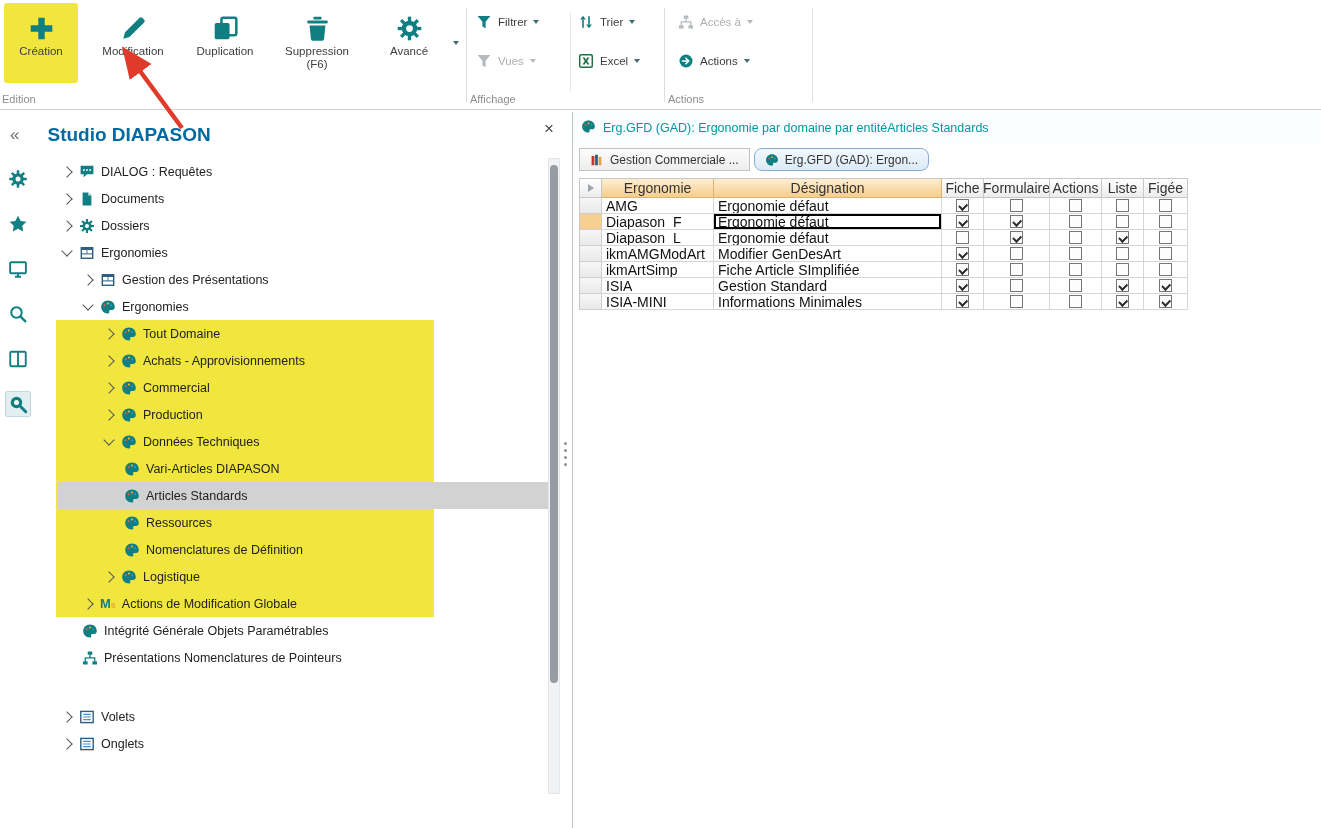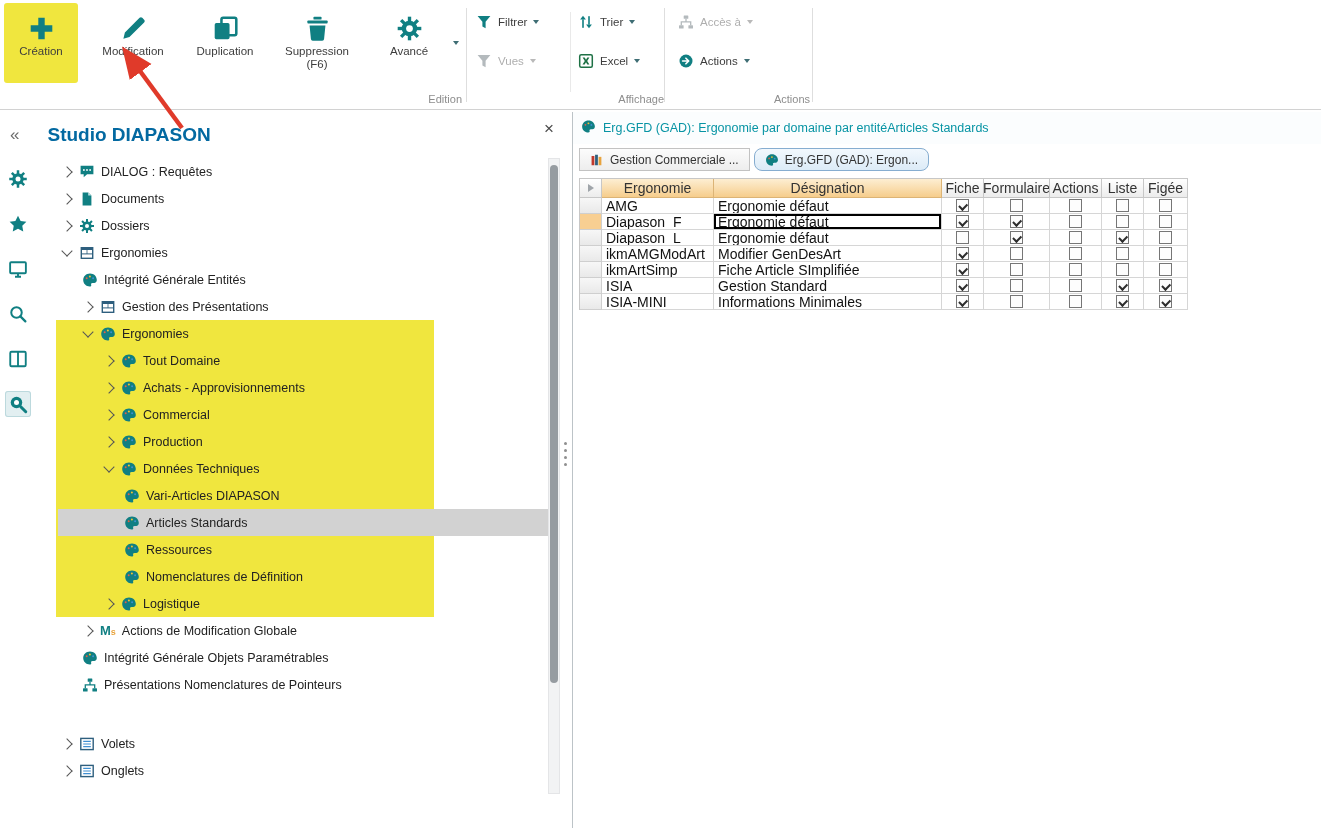--- a/index.html
+++ b/index.html
@@ -3,21 +3,21 @@
 <meta charset="utf-8">
 <style>
   html,body{margin:0;padding:0;background:#fff;}
   body{font-family:"Liberation Sans","DejaVu Sans",sans-serif;-webkit-font-smoothing:antialiased;}
   #app{position:relative;width:1321px;height:828px;background:#fff;overflow:hidden;}
 
   
   #ribbon{position:absolute;left:0;top:0;width:100%;height:110px;background:#fff;border-bottom:1px solid #d2d2d2;box-sizing:border-box;}
   .vdiv{position:absolute;top:8px;height:94px;width:1px;background:#dedede;}
   .vdiv.soft{top:12px;height:80px;background:#e9e9e9;}
-  .glabel{position:absolute;bottom:4px;text-align:right;font-size:11px;color:#8d8d8d;}
+  .glabel{position:absolute;bottom:4px;text-align:left;font-size:11px;color:#8d8d8d;}
   #edition-buttons{position:absolute;left:4px;top:3px;display:flex;gap:18px;}
   .bigbtn{position:relative;width:74px;min-height:80px;display:flex;flex-direction:column;align-items:center;padding-top:9px;border-radius:3px;cursor:default;box-sizing:border-box;}
   .bigbtn .bicon{height:33px;display:flex;align-items:center;}
   .lbl{font-size:11.5px;color:#3d3d3d;line-height:13px;text-align:center;}
   .big-dd{position:absolute;right:-13px;top:38px;}
   .dd{width:0;height:0;border-left:3.5px solid transparent;border-right:3.5px solid transparent;border-top:4px solid #3e6d74;flex:none;}
   .dd.gray{border-top-color:#b9b9b9;}
   .smcol{position:absolute;top:10px;display:flex;flex-direction:column;gap:15px;}
   .smbtn{display:flex;align-items:center;gap:6px;height:24px;font-size:11.5px;color:#3d3d3d;white-space:nowrap;}
   .smbtn.disabled{color:#aeaeae;}
@@ -325,31 +325,20 @@
             <svg width="16" height="16" viewBox="0 0 16 16">
               <rect x="1.6" y="2" width="12.8" height="12" fill="#2e5f7e"></rect>
               <g fill="#fff">
                 <rect x="3" y="5" width="4.6" height="3.4"></rect>
                 <rect x="8.4" y="5" width="4.6" height="3.4"></rect>
                 <rect x="3" y="9.4" width="10" height="3.2"></rect>
               </g>
             </svg>
           </span>
           <span class="tlbl">Ergonomies</span>
-        </div>
-        <div class="trow" style="padding-left: 24px;">
-          <span class="ticon">
-            <svg width="16" height="16" viewBox="0 0 16 16">
-              <path fill="#107f82" d="M8 1.5C4.1 1.5 1.2 4.4 1.2 8c0 3.6 2.9 6.5 6.6 6.5 1.2 0 1.7-.8 1.4-1.6-.4-1 .1-1.9 1.3-1.9h1.7c1.6 0 2.6-1.4 2.6-3C14.8 4.3 11.9 1.5 8 1.5z"></path>
-              <circle cx="4.7" cy="6.2" r="1" fill="#e25f48"></circle>
-              <circle cx="7.9" cy="4.6" r="1" fill="#f2c232"></circle>
-              <circle cx="11.1" cy="6.3" r="1" fill="#3f8fd2"></circle>
-            </svg>
-          </span>
-          <span class="tlbl">Intégrité Générale Entités</span>
         </div>
         <div class="trow" style="padding-left: 24px;">
           <span class="chev closed"></span>
           <span class="ticon">
             <svg width="16" height="16" viewBox="0 0 16 16">
               <rect x="1.6" y="2" width="12.8" height="12" fill="#2e5f7e"></rect>
               <g fill="#fff">
                 <rect x="3" y="5" width="4.6" height="3.4"></rect>
                 <rect x="8.4" y="5" width="4.6" height="3.4"></rect>
                 <rect x="3" y="9.4" width="10" height="3.2"></rect>

